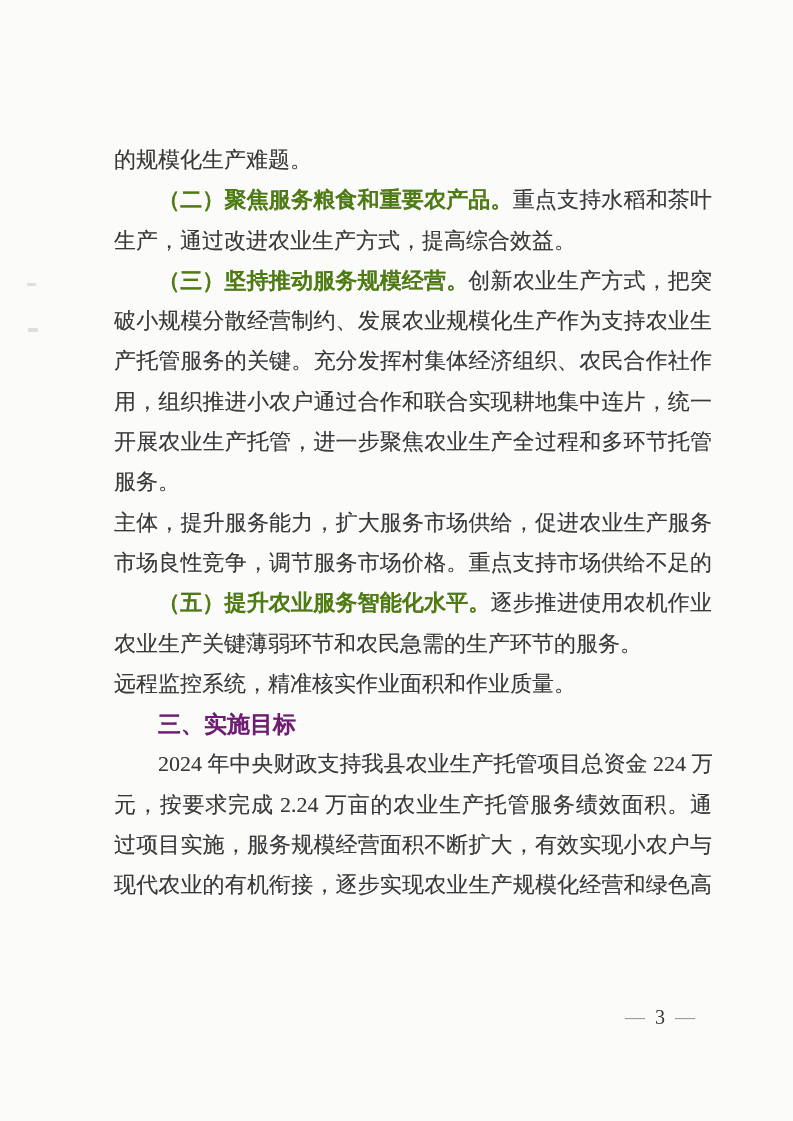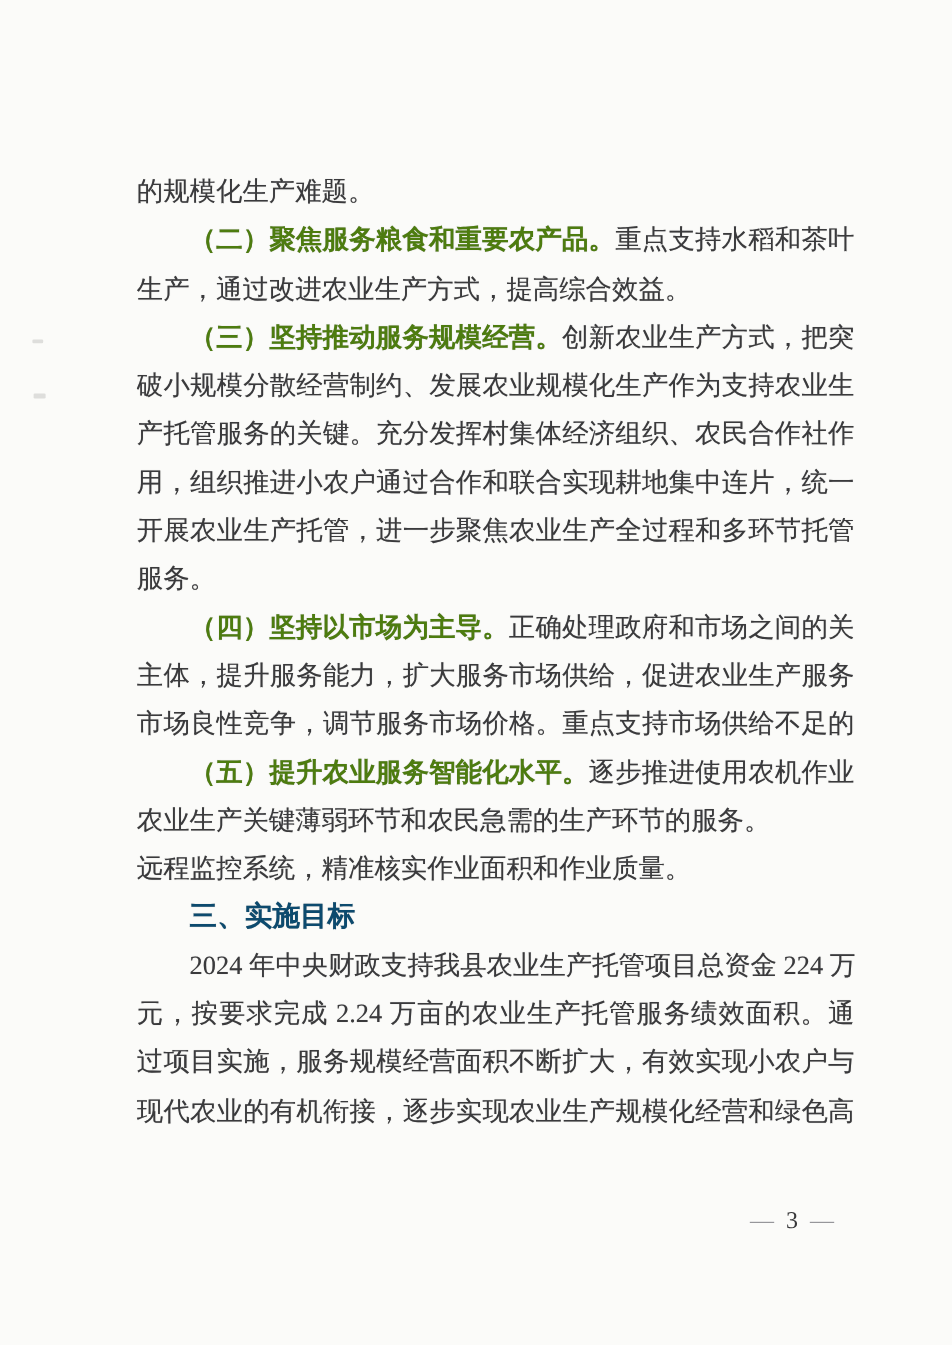--- a/index.html
+++ b/index.html
@@ -32,21 +32,21 @@
     text-shadow: 0 0 0.6px rgba(58,58,60,0.45);
   }
   .line.j { text-align-last: justify; }
   .line.end { text-align-last: left; }
   .line.ind { padding-left: 44px; }
   .line b { font-weight: 700; color: #4d7c0f; }
   .line.h {
     font-family: "DejaVu Sans", "Liberation Sans", sans-serif;
     font-weight: 700;
     font-size: 23px;
-    color: #0c4a6e;
+    color: #701a75;
     text-align-last: left;
   }
   .pagenum {
     position: absolute;
     top: 1006px;
     right: 88px;
     font-size: 20px;
     color: #3c3c3e;
     letter-spacing: 1px;
   }
@@ -79,21 +79,20 @@
     <div class="line ind j"><b>（二）聚焦服务粮食和重要农产品。</b><span>重点支持水稻和茶叶</span></div>
     <div class="line end"><span>生产，通过改进农业生产方式，提高综合效益。</span></div>
 
     <div class="line ind j"><b>（三）坚持推动服务规模经营。</b><span>创新农业生产方式，把突</span></div>
     <div class="line j"><span>破小规模分散经营制约、发展农业规模化生产作为支持农业生</span></div>
     <div class="line j"><span>产托管服务的关键。充分发挥村集体经济组织、农民合作社作</span></div>
     <div class="line j"><span>用，组织推进小农户通过合作和联合实现耕地集中连片，统一</span></div>
     <div class="line j"><span>开展农业生产托管，进一步聚焦农业生产全过程和多环节托管</span></div>
     <div class="line end"><span>服务。</span></div>
 
-    <div class="line ind j"><b>（四）坚持以市场为主导。</b><span>正确处理政府和市场之间的关</span></div>
     <div class="line j"><span>主体，提升服务能力，扩大服务市场供给，促进农业生产服务</span></div>
     <div class="line j"><span>市场良性竞争，调节服务市场价格。重点支持市场供给不足的</span></div>
     <div class="line ind j"><b>（五）提升农业服务智能化水平。</b><span>逐步推进使用农机作业</span></div>
 
     <div class="line end"><span>农业生产关键薄弱环节和农民急需的生产环节的服务。</span></div>
     <div class="line end"><span>远程监控系统，精准核实作业面积和作业质量。</span></div>
 
     <div class="line ind h end"><span>三、实施目标</span></div>
 
     <div class="line ind j"><span>2024 年中央财政支持我县农业生产托管项目总资金 224 万</span></div>

